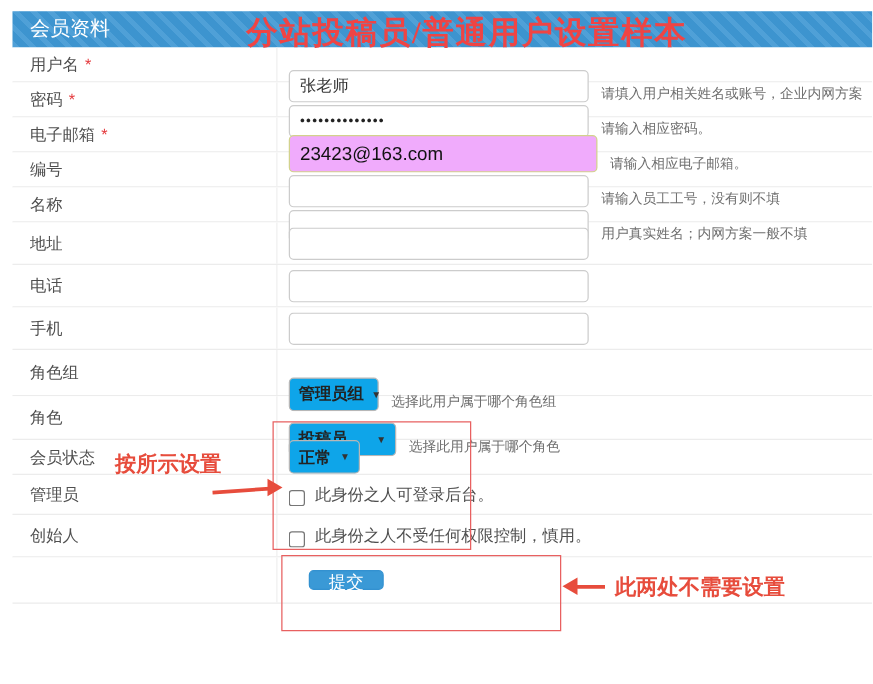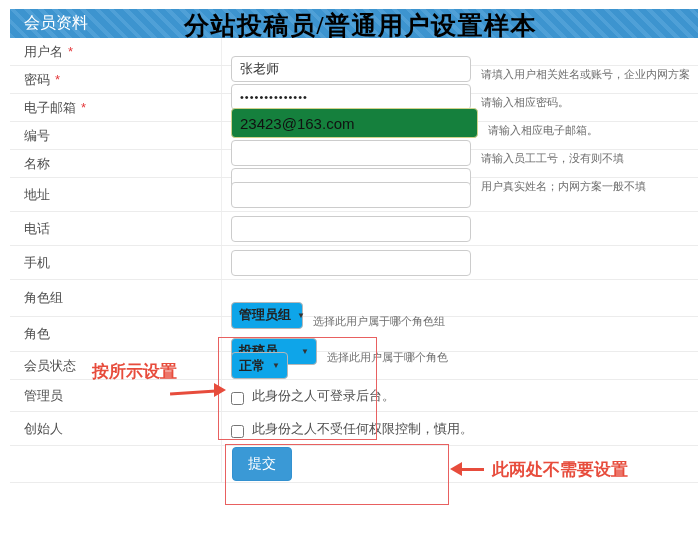--- a/index.html
+++ b/index.html
@@ -13,34 +13,34 @@
   .row{display:flex;align-items:center;border-bottom:1px solid #ececec;box-sizing:border-box;background:#fff;}
   .h38{height:28px}.h34{height:34px}.h37{height:37px}.h35{height:35px}.h32{height:32px}
   .cell-label{flex:0 0 212px;width:212px;align-self:stretch;display:flex;align-items:center;
     padding-left:14px;box-sizing:border-box;border-right:1px solid #efefef;
     color:#4f4f4f;font-size:13px;white-space:nowrap;}
   .req{color:#e4393c;margin-left:5px;font-size:13px;}
   .cell-content{flex:1;display:flex;align-items:flex-end;padding-left:9px;overflow:hidden;white-space:nowrap;}
   .txt{width:240px;height:26px;box-sizing:border-box;border:1px solid #ccc;border-radius:4px;
     padding:0 8px;font-size:13px;color:#333;font-family:inherit;background:#fff;outline:none;}
   .pwd{font-size:11px;letter-spacing:1px;color:#222;}
-  .email{width:247px;height:30px;background:#15803d;border-color:#d2d28c;font-size:15px;color:#111;}
+  .email{width:247px;height:30px;background:#f0abfc;border-color:#d2d28c;font-size:15px;color:#111;}
   .hint{color:#6e6e6e;font-size:11px;margin-left:10px;margin-top:46px;}
   .sel{height:27px;box-sizing:border-box;border:1px solid #b7b7b7;border-radius:4px;background:#0ea5e9;
     display:flex;align-items:center;justify-content:space-between;padding:0 7px;
     font-size:13px;font-weight:bold;color:#222;cursor:default;}
   .sel-w1{width:72px}.sel-w2{width:86px}.sel-w3{width:57px}
   .caret{font-size:8px;color:#333;margin-left:6px;font-weight:normal;}
   .cb{width:13px;height:13px;margin:0;flex:0 0 13px;}
   .cb-text{font-size:13px;color:#4f4f4f;margin-left:8px;}
-  .submit-btn{margin-left:1px;background:#3a99d6;color:#fff;border:1px solid #3391d0;border-radius:4px;
-    height:34px;padding:0 15px;font-size:14px;font-family:inherit;cursor:pointer;}
+  .submit-btn{margin-left:16px;background:#3a99d6;color:#fff;border:1px solid #3391d0;border-radius:4px;
+    height:16px;padding:0 15px;font-size:14px;font-family:inherit;cursor:pointer;}
   
-  .overlay-title{position:absolute;left:184px;top:9px;white-space:nowrap;
-    font-family:"Liberation Serif",serif;font-size:25px;font-weight:bold;color:#000000;letter-spacing:1.5px;}
+  .overlay-title{position:absolute;left:197px;top:9px;white-space:nowrap;
+    font-family:"Liberation Serif",serif;font-size:25px;font-weight:bold;color:#ef4444;letter-spacing:1.5px;}
   .redbox{position:absolute;border:1px solid #e86060;pointer-events:none;}
   .redbox1{left:218px;top:337px;width:157px;height:101px;}
   .redbox2{left:225px;top:444px;width:222px;height:59px;}
   .red-note{position:absolute;font-family:"Liberation Serif",serif;font-weight:600;
     font-size:17px;color:#e74c3c;white-space:nowrap;}
   .note1{left:92px;top:360px;}
   .note2{left:492px;top:458px;}
   .arrow1-shaft{position:absolute;left:170px;top:391px;width:46px;height:3px;background:#e74c3c;transform:rotate(-4deg);}
   .arrow1-head{position:absolute;left:214px;top:383px;width:0;height:0;
     border-left:12px solid #e74c3c;border-top:7px solid transparent;border-bottom:7px solid transparent;}

